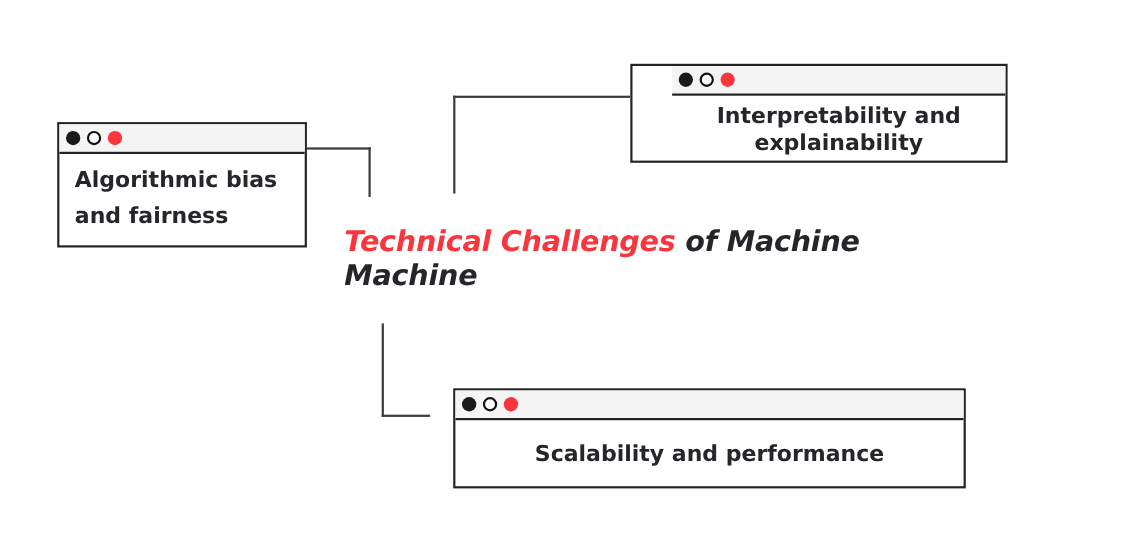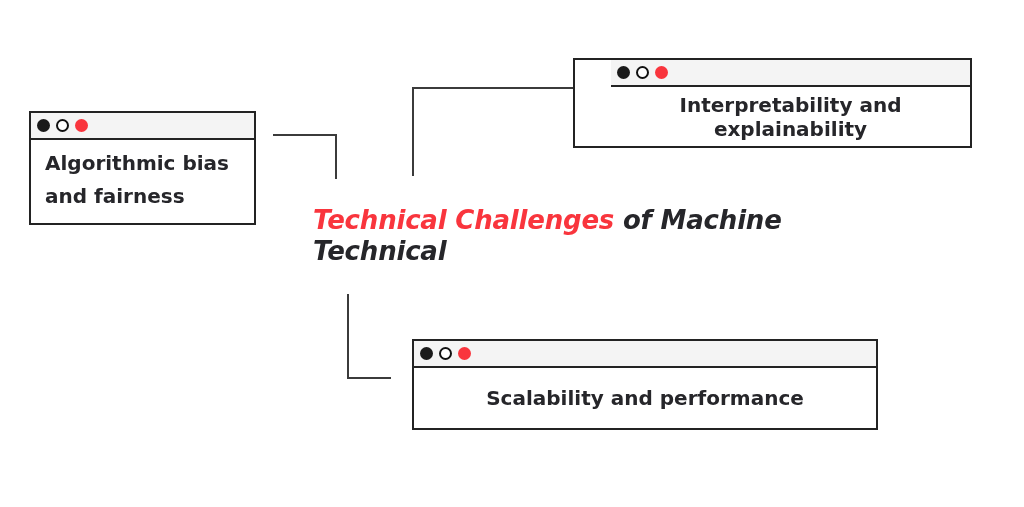--- a/index.html
+++ b/index.html
@@ -44,38 +44,38 @@
   .dot-white { background: #ffffff; border: 2px solid #111111; }
   .dot-red   { background: #f9353d; }
 
   .win .body {
     font-weight: 700;
     font-size: 20px;
     color: #26262a;
     box-sizing: border-box;
   }
 
-  .win-left   { left: 29px;  top: 111px; width: 227px; height: 114px; }
+  .win-left   { left: 52px;  top: 111px; width: 227px; height: 114px; }
   .win-left .body {
     padding: 7px 10px 0 14px;
     line-height: 33px;
     text-align: left;
   }
 
-  .win-topright { left: 573px; top: 58px; width: 399px; height: 90px; padding-left: 36px; }
+  .win-topright { left: 573px; top: 58px; width: 343px; height: 90px; padding-left: 36px; }
   .win-topright .body,
   .win-bottom .body {
     display: flex;
     align-items: center;
     justify-content: center;
     text-align: center;
   }
   .win-topright .body { height: 59px; }
 
-  .win-bottom { left: 412px; top: 339px; width: 466px; height: 91px; }
+  .win-bottom { left: 412px; top: 353px; width: 466px; height: 91px; }
   .win-bottom .body { height: 60px; }
 
   
   .main-title {
     position: absolute;
     left: 313px;
     top: 205px;
     width: 490px;
     font-size: 26px;
     font-weight: 700;
@@ -138,16 +138,16 @@
     <div class="titlebar">
       <span class="dot dot-black"></span>
       <span class="dot dot-white"></span>
       <span class="dot dot-red"></span>
     </div>
     <div class="body">Scalability and performance</div>
   </div>
 
   <div class="main-title">
     <span class="highlight">Technical Challenges</span><span> of Machine</span>
-    <div>Technical</div>
+    <div>Machine</div>
   </div>
 
 </div>
 
 </body></html>

